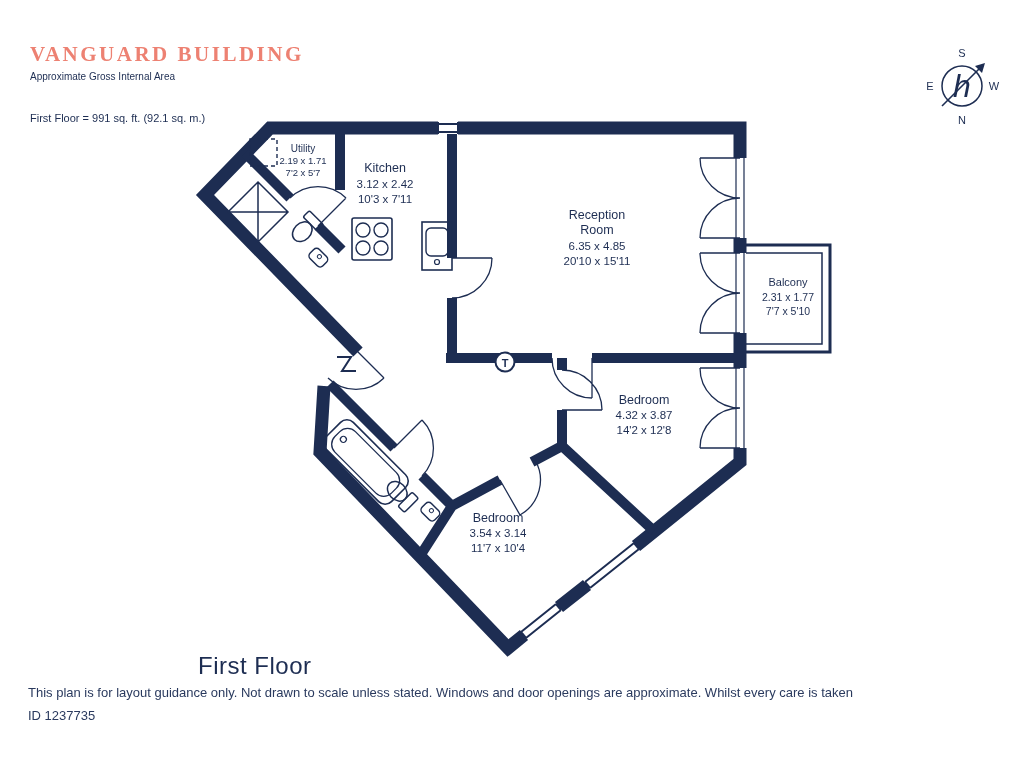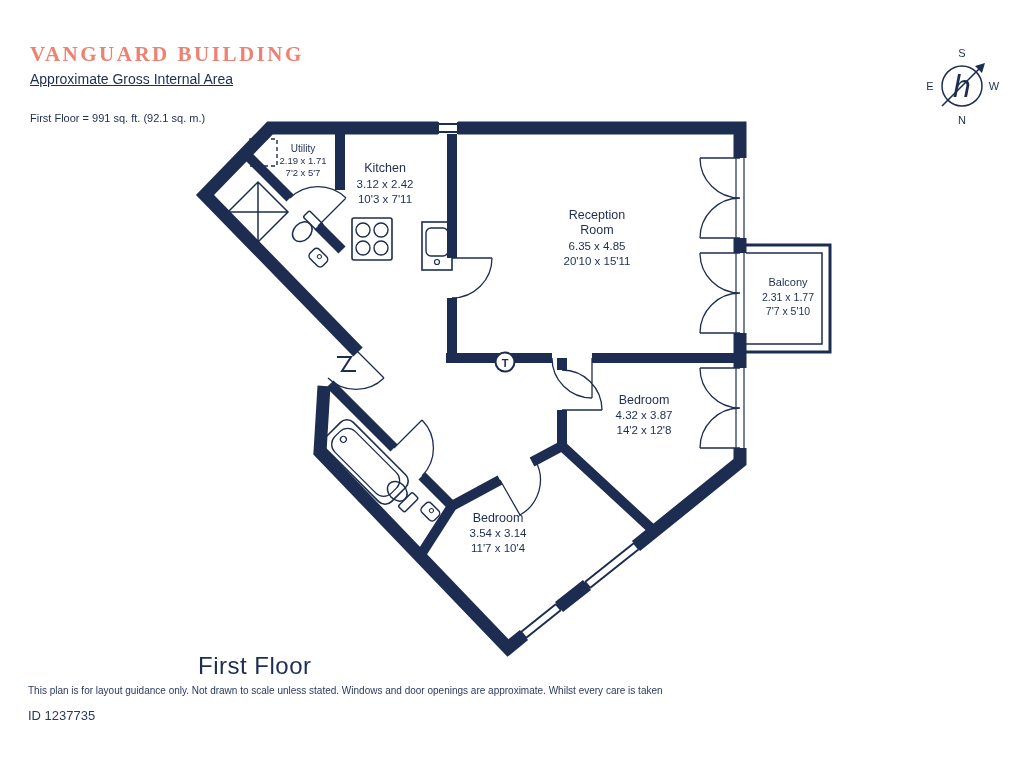--- a/index.html
+++ b/index.html
@@ -1,24 +1,24 @@
 <!DOCTYPE html>
 <html><head>
 <meta charset="utf-8">
 <style>
   html,body{margin:0;padding:0;background:#ffffff;}
   .page{position:relative;width:1024px;height:768px;background:#fff;overflow:hidden;
         font-family:"Liberation Sans",sans-serif;color:#1d2d52;}
   .abs{position:absolute;}
   .title{left:30px;top:42px;font-family:"Liberation Serif",serif;font-weight:700;
          font-size:21px;letter-spacing:2.5px;color:#ed8172;}
-  .subtitle{left:30px;top:71px;font-size:14px;text-decoration:underline;}
+  .subtitle{left:30px;top:71px;font-size:10px;}
   .arealine{left:30px;top:92px;font-size:11px;margin-top:20px;}
   .floorlabel{left:198px;top:652px;font-size:24px;letter-spacing:0.5px;}
-  .disclaimer{left:28px;top:684px;font-size:10px;line-height:1.45;color:#2a3a5e;}
+  .disclaimer{left:28px;top:684px;font-size:13px;line-height:1.45;color:#2a3a5e;}
   .planid{left:28px;top:708px;font-size:13px;color:#2a3a5e;}
   svg text{font-family:"Liberation Sans",sans-serif;fill:#1d2d52;}
   .wall{stroke:#1d2d52;fill:none;stroke-linecap:butt;stroke-linejoin:miter;}
   .thin{stroke:#1d2d52;fill:none;}
 </style>
 </head>
 <body>
 
 <div class="page">
 

